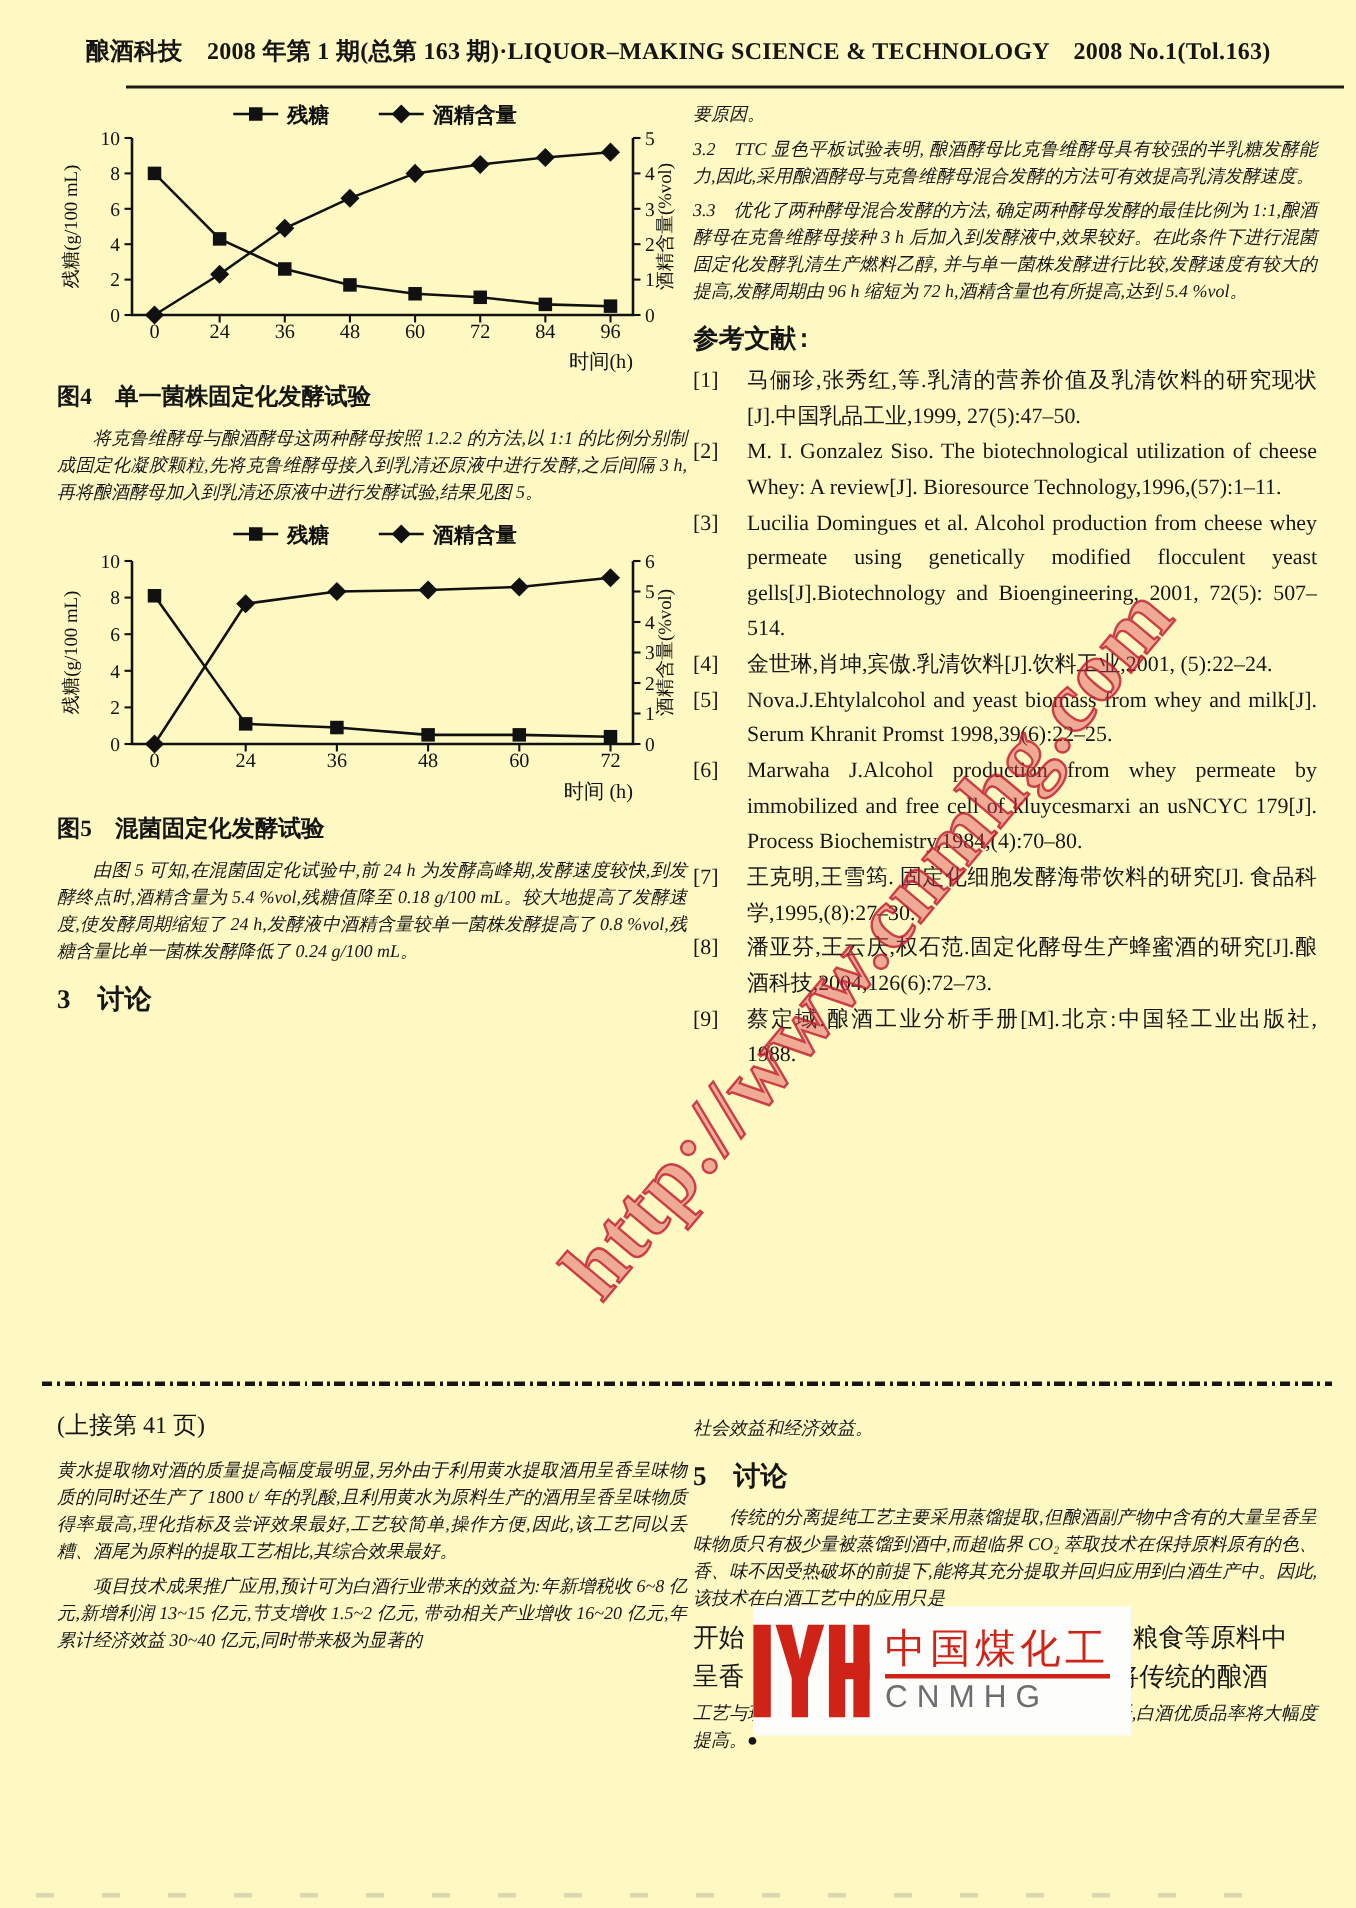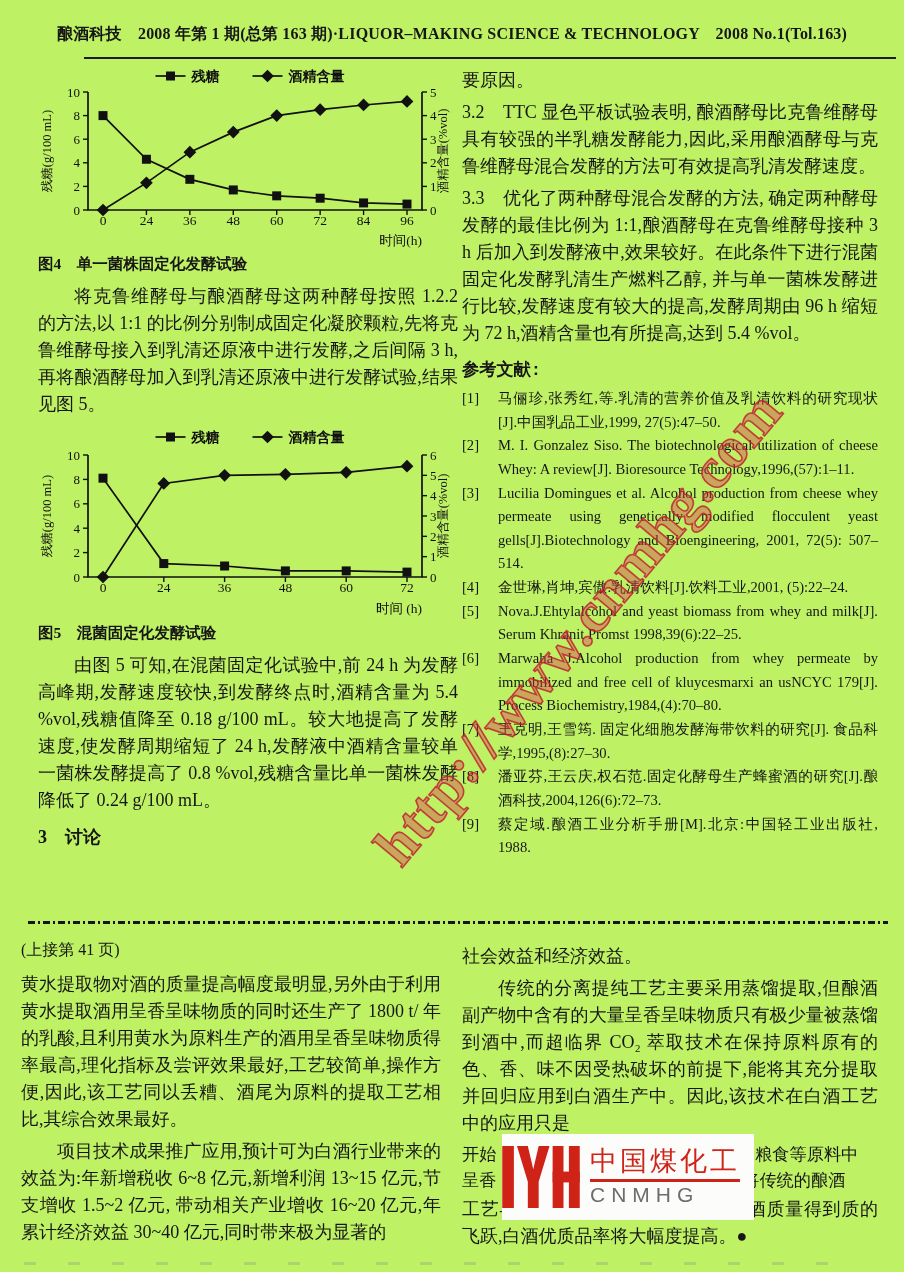--- a/index.html
+++ b/index.html
@@ -1,40 +1,40 @@
 <!DOCTYPE html>
 <html><head>
 <meta charset="utf-8">
 <style>
   html,body{margin:0;padding:0;background:#e8e8e6;}
-  .page{position:relative;width:904px;height:1272px;margin:0 auto;background:#bef264;
+  .page{position:relative;width:904px;height:1272px;margin:0 auto;background:#fef9c3;
         font-family:"Liberation Serif","DejaVu Serif",serif;color:#161616;overflow:hidden;}
   
   .header{position:absolute;top:24px;left:0;width:100%;text-align:center;
           font-size:16px;font-weight:bold;letter-spacing:.2px;}
   .header-rule{position:absolute;top:57px;left:84px;width:812px;height:2px;background:#1c1c1c;}
   
   .col{position:absolute;text-align:justify;}
   .col-left{top:64px;left:38px;width:420px;}
   .col-right{top:62px;left:462px;width:416px;}
-  p{margin:5px 0;font-size:18px;line-height:1.5;}
+  p{margin:5px 0;font-size:12px;line-height:1.5;font-style:italic;}
   p.indent{text-indent:2em;}
   h3{margin:12px 0 6px 0;font-size:18px;line-height:1.3;}
   .caption{text-align:left;font-weight:bold;font-size:15.5px;margin:2px 0 8px 0;}
   .chart{display:block;width:420px;}
   
   .ref-heading{font-weight:bold;font-size:17.2px;margin:10px 0 6px 0;font-family:Liberation Mono, monospace;}
   .ref{display:flex;font-size:14.6px;line-height:1.62;text-align:justify;}
   .ref .num{flex:0 0 36px;}
   .ref .txt{flex:1;}
   
   .divider{position:absolute;top:921px;left:28px;width:860px;height:3px;
            background:repeating-linear-gradient(90deg,#161616 0 7px,transparent 7px 10px,#161616 10px 12px,transparent 12px 15px);}
   
-  .b-left{position:absolute;top:938px;left:21px;width:420px;text-align:justify;}
+  .b-left{position:absolute;top:938px;left:38px;width:420px;text-align:justify;}
   .b-right{position:absolute;top:938px;left:462px;width:416px;text-align:justify;}
   .cont-note{font-size:16px;margin:2px 0 10px 0;}
   .obscure{position:relative;}
   .frag-line{font-size:17.2px;line-height:1.5;white-space:nowrap;}
   .gap{display:inline-block;width:190px;}
   
   .watermark{position:absolute;left:578px;top:628px;transform:translate(-50%,-50%) rotate(-50deg);
              font-size:58px;font-weight:bold;white-space:nowrap;letter-spacing:1px;
              color:rgba(219,62,80,0.42);-webkit-text-stroke:1.6px rgba(190,26,46,0.8);
              z-index:5;pointer-events:none;}
@@ -248,20 +248,21 @@
   <div class="divider"></div>
 
   <div class="b-left">
     <div class="cont-note">(上接第 41 页)</div>
     <p>黄水提取物对酒的质量提高幅度最明显,另外由于利用黄水提取酒用呈香呈味物质的同时还生产了 1800 t/ 年的乳酸,且利用黄水为原料生产的酒用呈香呈味物质得率最高,理化指标及尝评效果最好,工艺较简单,操作方便,因此,该工艺同以丢糟、酒尾为原料的提取工艺相比,其综合效果最好。</p>
     <p class="indent">项目技术成果推广应用,预计可为白酒行业带来的效益为:年新增税收 6~8 亿元,新增利润 13~15 亿元,节支增收 1.5~2 亿元, 带动相关产业增收 16~20 亿元,年累计经济效益 30~40 亿元,同时带来极为显著的</p>
   </div>
 
   <div class="b-right">
     <p>社会效益和经济效益。</p>
+    <h3>5　讨论</h3>
     <p class="indent">传统的分离提纯工艺主要采用蒸馏提取,但酿酒副产物中含有的大量呈香呈味物质只有极少量被蒸馏到酒中,而超临界 CO₂ 萃取技术在保持原料原有的色、香、味不因受热破坏的前提下,能将其充分提取并回归应用到白酒生产中。因此,该技术在白酒工艺中的应用只是</p>
     <div class="obscure">
       <div class="frag-line">
         <span>开始</span><span class="gap"></span><span>如曲药、粮食等原料中</span>
       </div>
       <div class="frag-line">
         <span>呈香</span><span class="gap"></span><span>的优化,将传统的酿酒</span>
       </div>
       <div class="logo">
         <svg width="78" height="62" viewBox="0 0 100 80">

